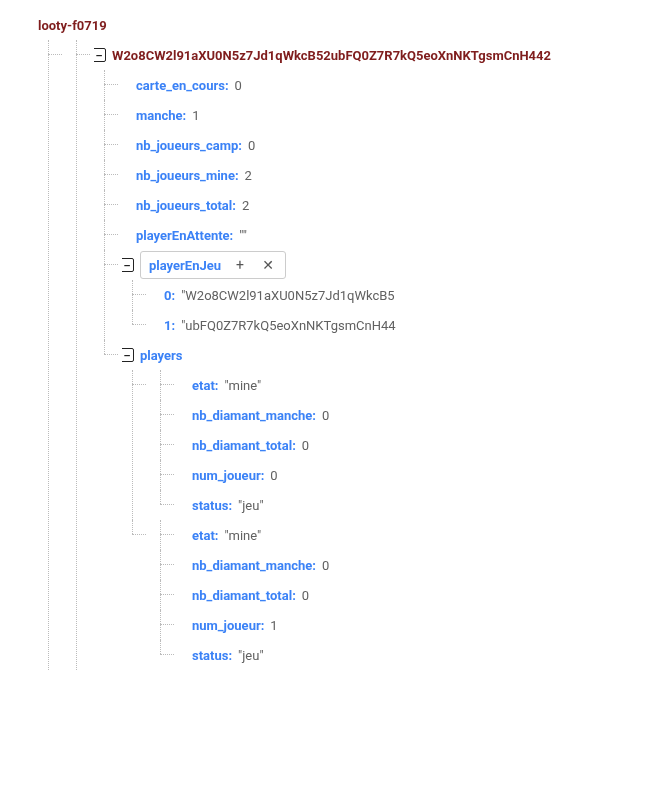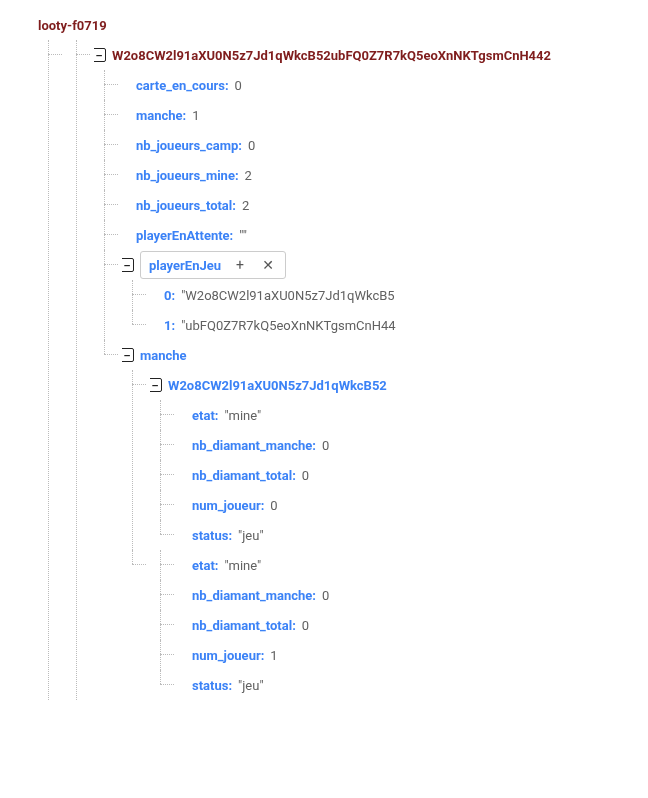--- a/index.html
+++ b/index.html
@@ -204,28 +204,24 @@
                       <span class="spacer"></span>
                       <span class="key">1:</span>
                       <span class="val ellip-val"> "ubFQ0Z7R7kQ5eoXnNKTgsmCnH44</span>
                     </div>
                   </li>
                 </ul>
               </li>
               <li class="last">
                 <div class="row">
                   <span class="toggle minus"></span>
-                  <span class="key">manche</span>
+                  <span class="key">players</span>
                 </div>
                 <ul>
                   <li>
-                    <div class="row">
-                      <span class="toggle minus"></span>
-                      <span class="key">W2o8CW2l91aXU0N5z7Jd1qWkcB52</span>
-                    </div>
                     <ul>
                       <li>
                             <div class="row">
                               <span class="spacer"></span>
                               <span class="key">etat:</span>
                               <span class="val"> "mine"</span>
                             </div>
                           </li>
                       <li>
                             <div class="row">

